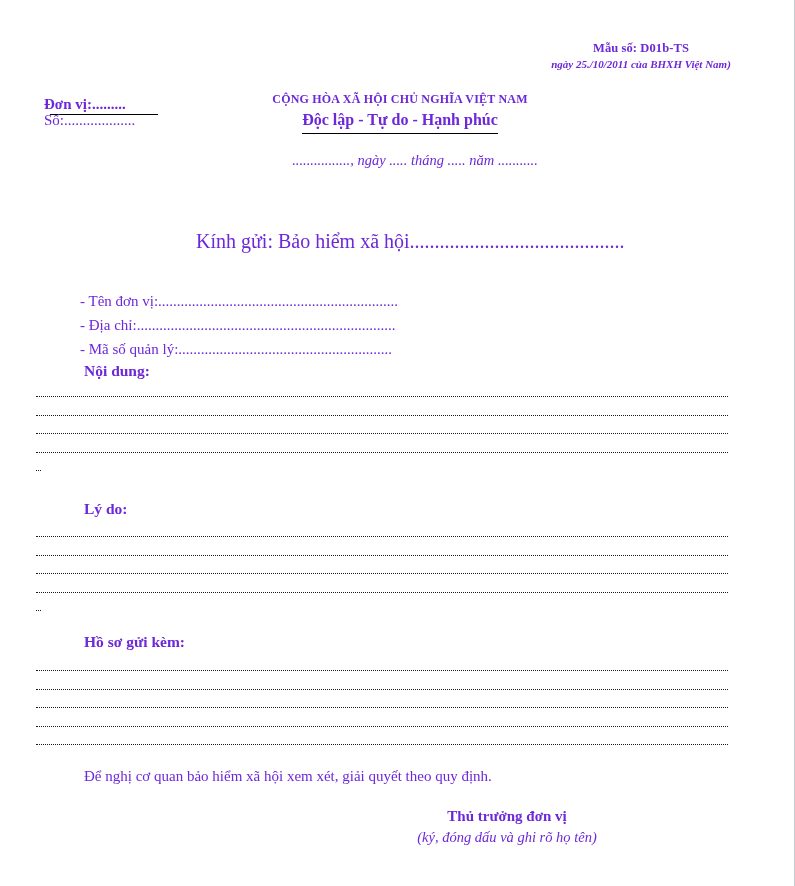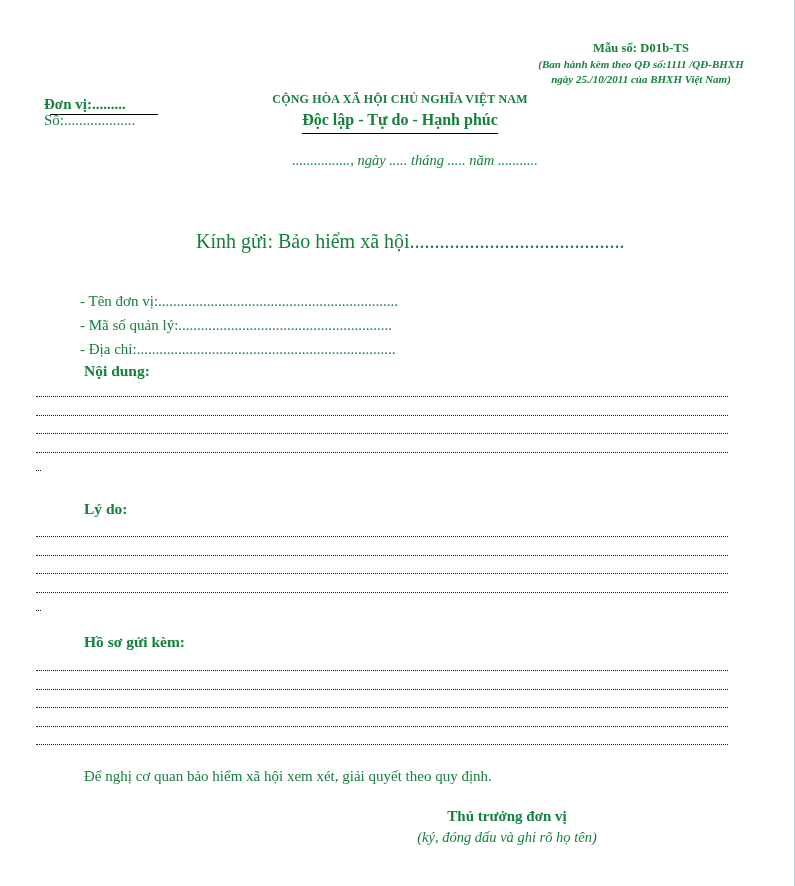--- a/index.html
+++ b/index.html
@@ -8,21 +8,21 @@
     background: #ffffff;
   }
   .page {
     position: relative;
     width: 795px;
     height: 886px;
     background: #ffffff;
     border-right: 1px solid #c3ccd0;
     box-sizing: border-box;
     font-family: "Liberation Serif", "DejaVu Serif", serif;
-    color: #15803d;
+    color: #6d28d9;
     overflow: hidden;
   }
 
   
   .form-code {
     position: absolute;
     top: 40px;
     right: 18px;
     width: 270px;
     text-align: center;
@@ -173,42 +173,41 @@
     white-space: nowrap;
   }
 </style>
 </head>
 <body>
 
 <div class="page">
 
   <div class="form-code">
     <div class="code-main">Mẫu số: D01b-TS</div>
-    <div class="code-sub">(Ban hành kèm theo QĐ số:1111   /QĐ-BHXH</div>
     <div class="code-sub">ngày 25./10/2011 của BHXH Việt Nam)</div>
   </div>
 
   <div class="unit-block">
     <div class="unit-line">Đơn vị:.........</div>
     <div class="unit-rule"></div>
     <div class="so-line">Số:...................</div>
   </div>
 
   <div class="national">
     <div class="l1">CỘNG HÒA XÃ HỘI CHỦ NGHĨA VIỆT NAM</div>
     <div class="l2">Độc lập - Tự do - Hạnh phúc</div>
   </div>
   <div class="date-line">................, ngày ..... tháng ..... năm ...........</div>
 
   <div class="recipient">Kính gửi: Bảo hiểm xã hội...........................................</div>
 
   <div class="fields">
     <div class="field-row">- Tên đơn vị:................................................................</div>
+    <div class="field-row">- Địa chỉ:.....................................................................</div>
     <div class="field-row">- Mã số quản lý:.........................................................</div>
-    <div class="field-row">- Địa chỉ:.....................................................................</div>
   </div>
 
   <div class="sec-heading" style="top:362px;">Nội dung:</div>
   <div class="dot-block" style="top:396px;">
     <div class="dot-line"></div>
     <div class="dot-line"></div>
     <div class="dot-line"></div>
     <div class="dot-line"></div>
     <div class="dot-stub"></div>
   </div>

